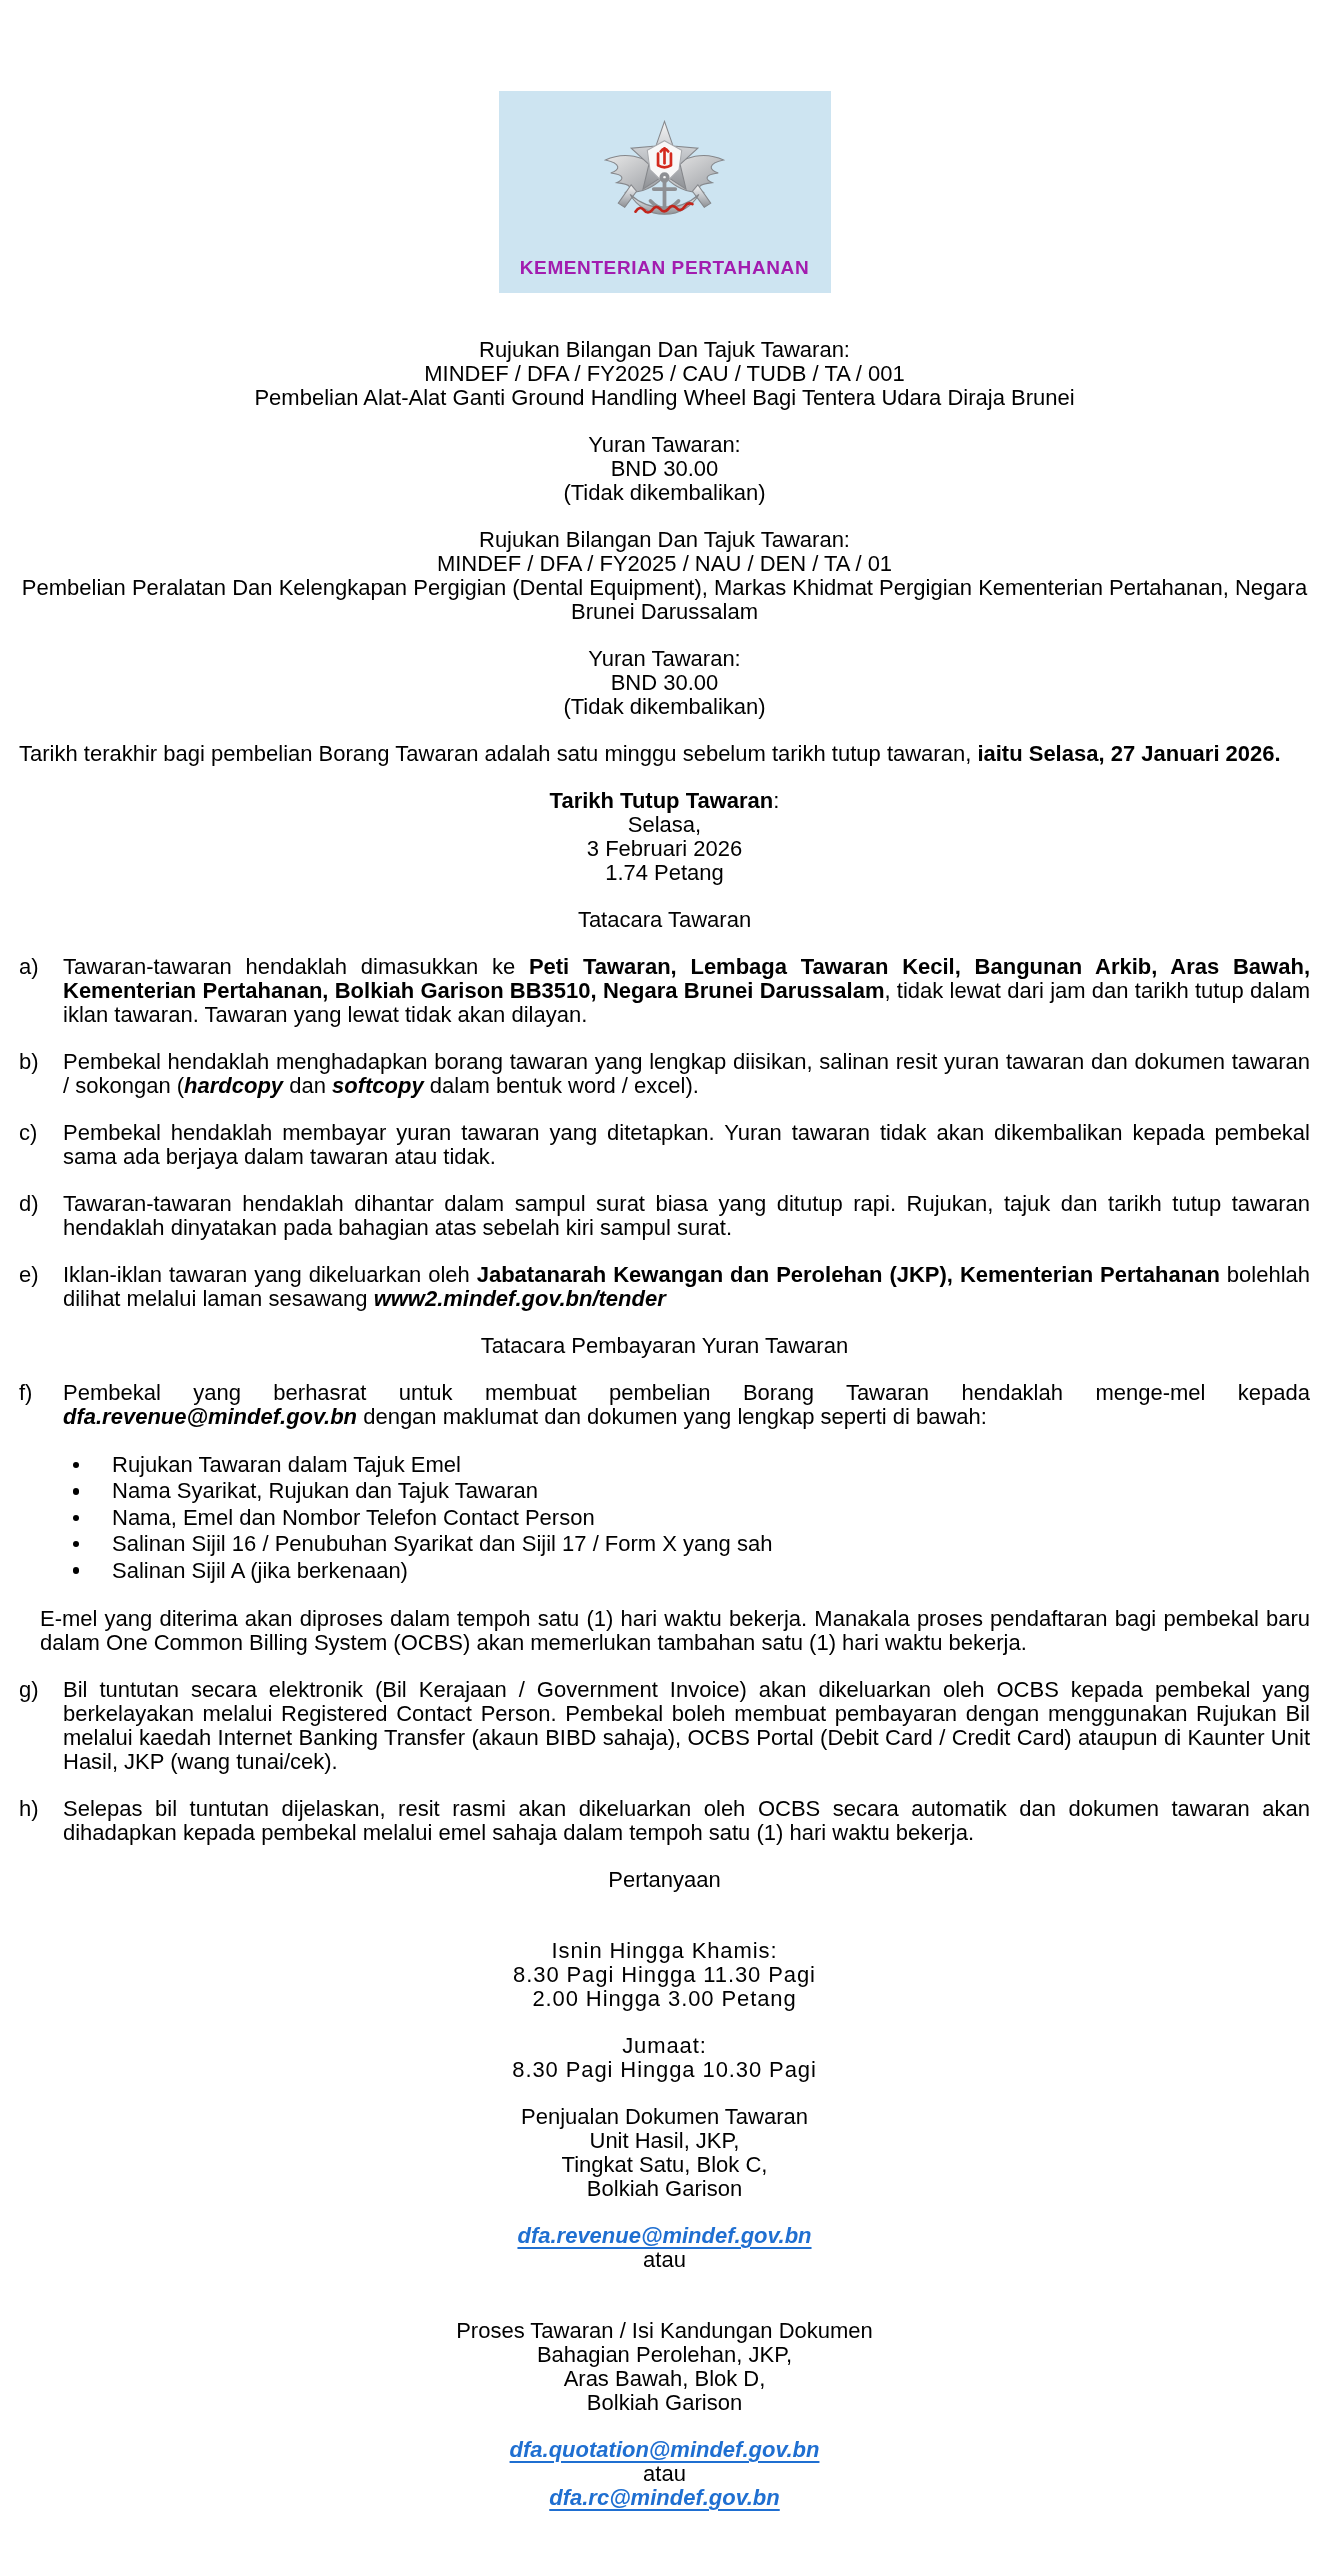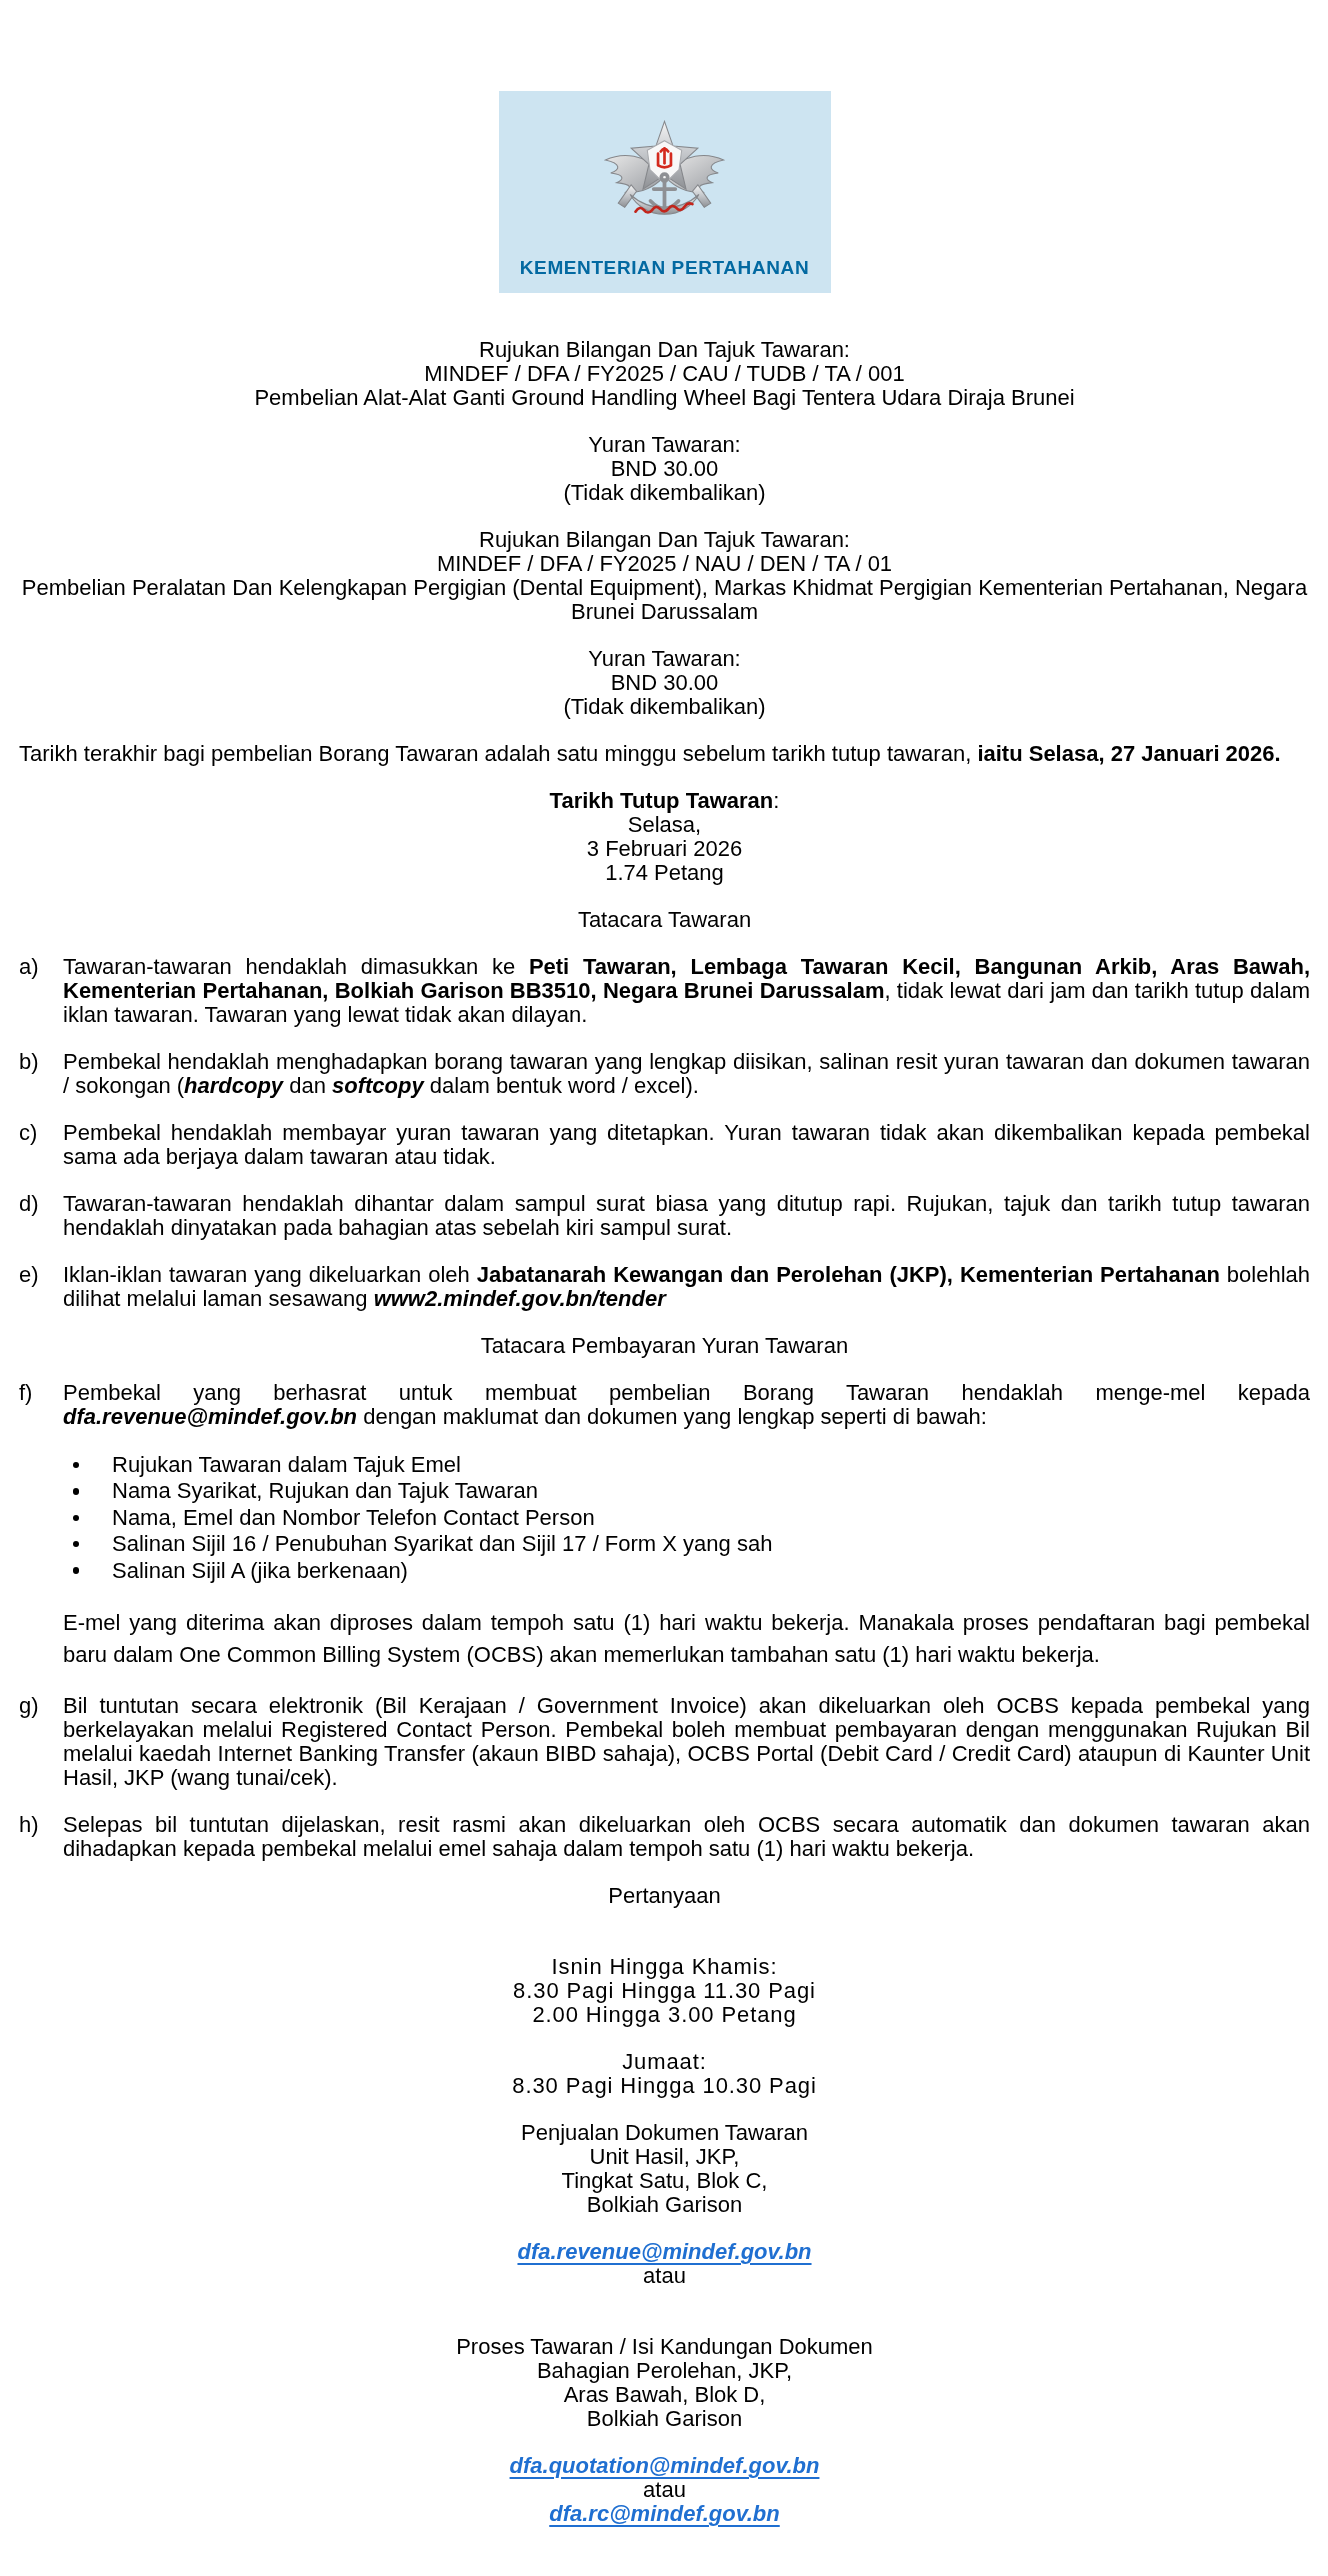--- a/index.html
+++ b/index.html
@@ -11,30 +11,30 @@
   .page { width:1329px; height:2576px; position:relative; }
 
   
   .logo-wrap { padding-top:91px; display:flex; justify-content:center; }
   .logo-box {
     width:332px; height:202px; background:#cde4f1;
     display:flex; flex-direction:column; align-items:center; justify-content:flex-end;
     padding-bottom:14px; box-sizing:border-box;
   }
   .crest { width:129px; height:137px; margin-bottom:8px; }
-  .logo-caption { font-weight:700; font-size:19px; letter-spacing:0.6px; color:#0369a1; }
+  .logo-caption { font-weight:700; font-size:19px; letter-spacing:0.6px; color:#a21caf; }
 
   
   .flow { margin-top:45px; padding:0 19px; }
   .line-c { text-align:center; line-height:24px; }
   .hdr { font-weight:400; }
   .para { text-align:justify; line-height:24px; }
   .item { position:relative; padding-left:44px; text-align:justify; line-height:24px; }
   .item-label { position:absolute; left:0; top:0; }
-  .indent-para { margin-left:44px; text-align:justify; line-height:32px; }
+  .indent-para { margin-left:21px; text-align:justify; line-height:24px; }
   .bullet-row { position:relative; padding-left:93px; line-height:26.4px; text-align:left; }
   .bullet-dot { position:absolute; left:54px; top:9.8px; width:6.3px; height:6.3px;
     border-radius:50%; background:#000; }
   .seg-b { font-weight:700; }
   .seg-bi { font-weight:700; font-style:italic; }
   .spacer-1 { height:23px; }
   .spacer-2 { height:47px; }
   a.doc-link {
     color:#1f6fd1; font-weight:700; font-style:italic;
     text-decoration:underline; text-decoration-thickness:1.7px; text-underline-offset:4px;

